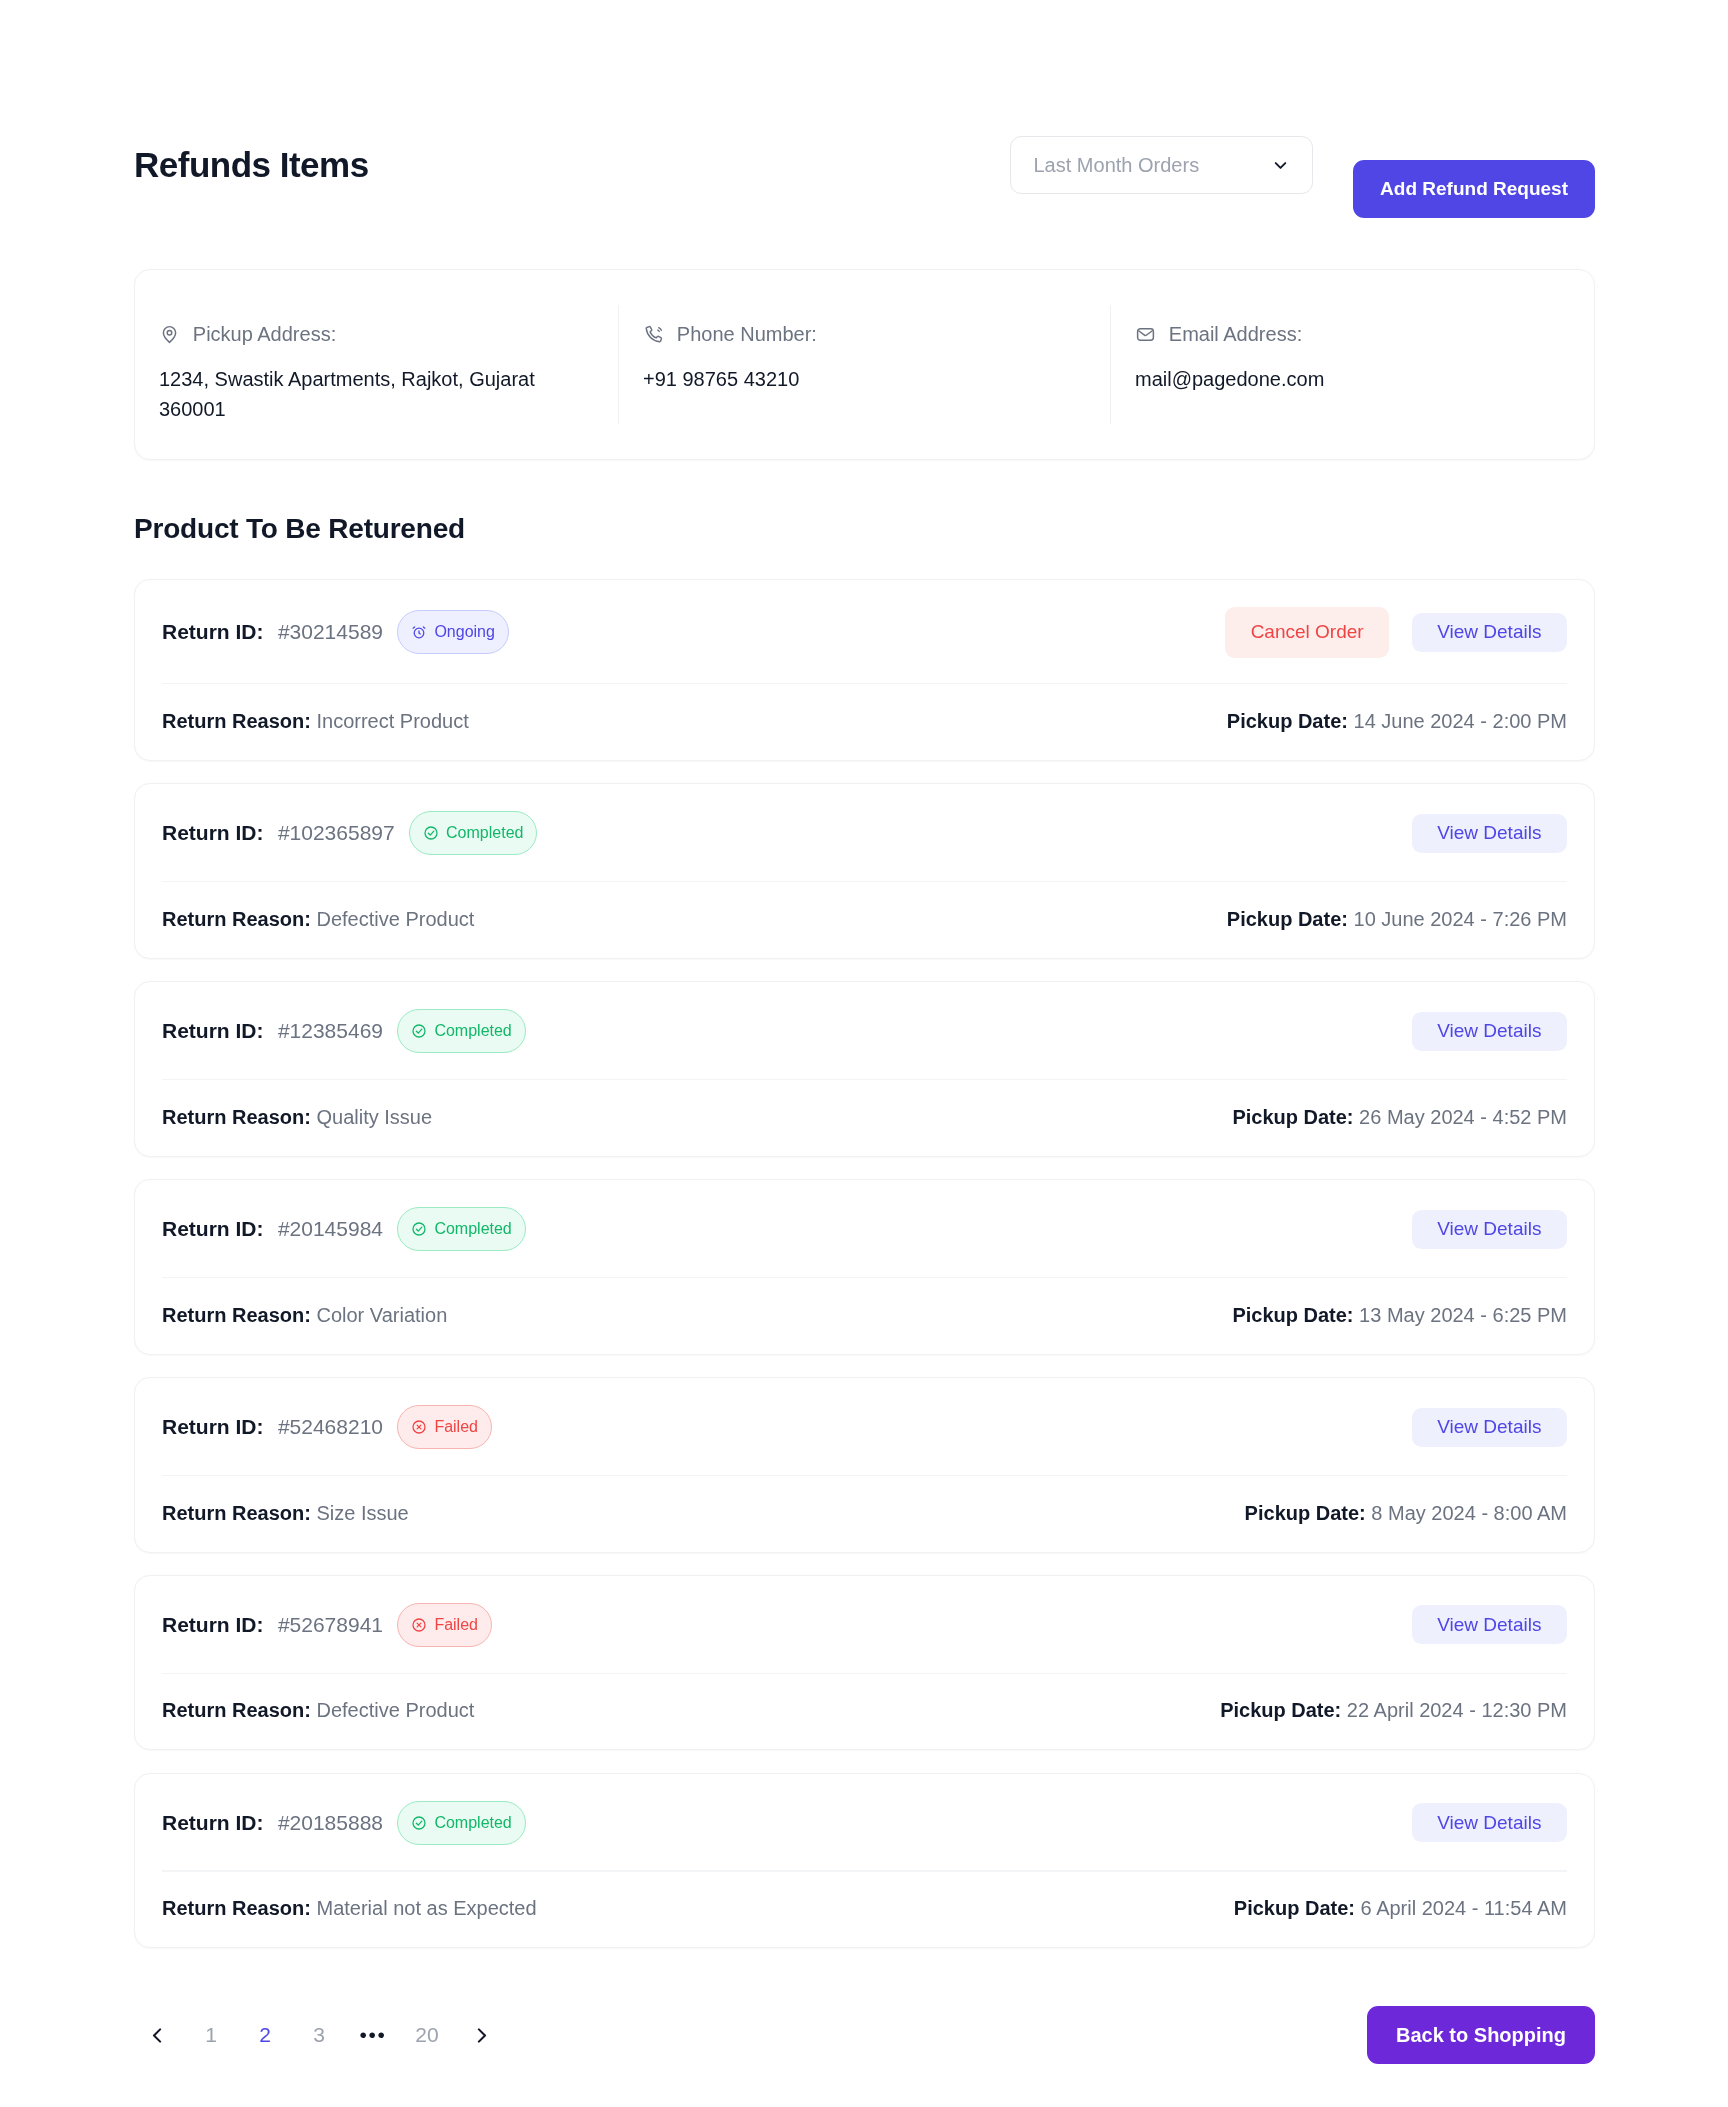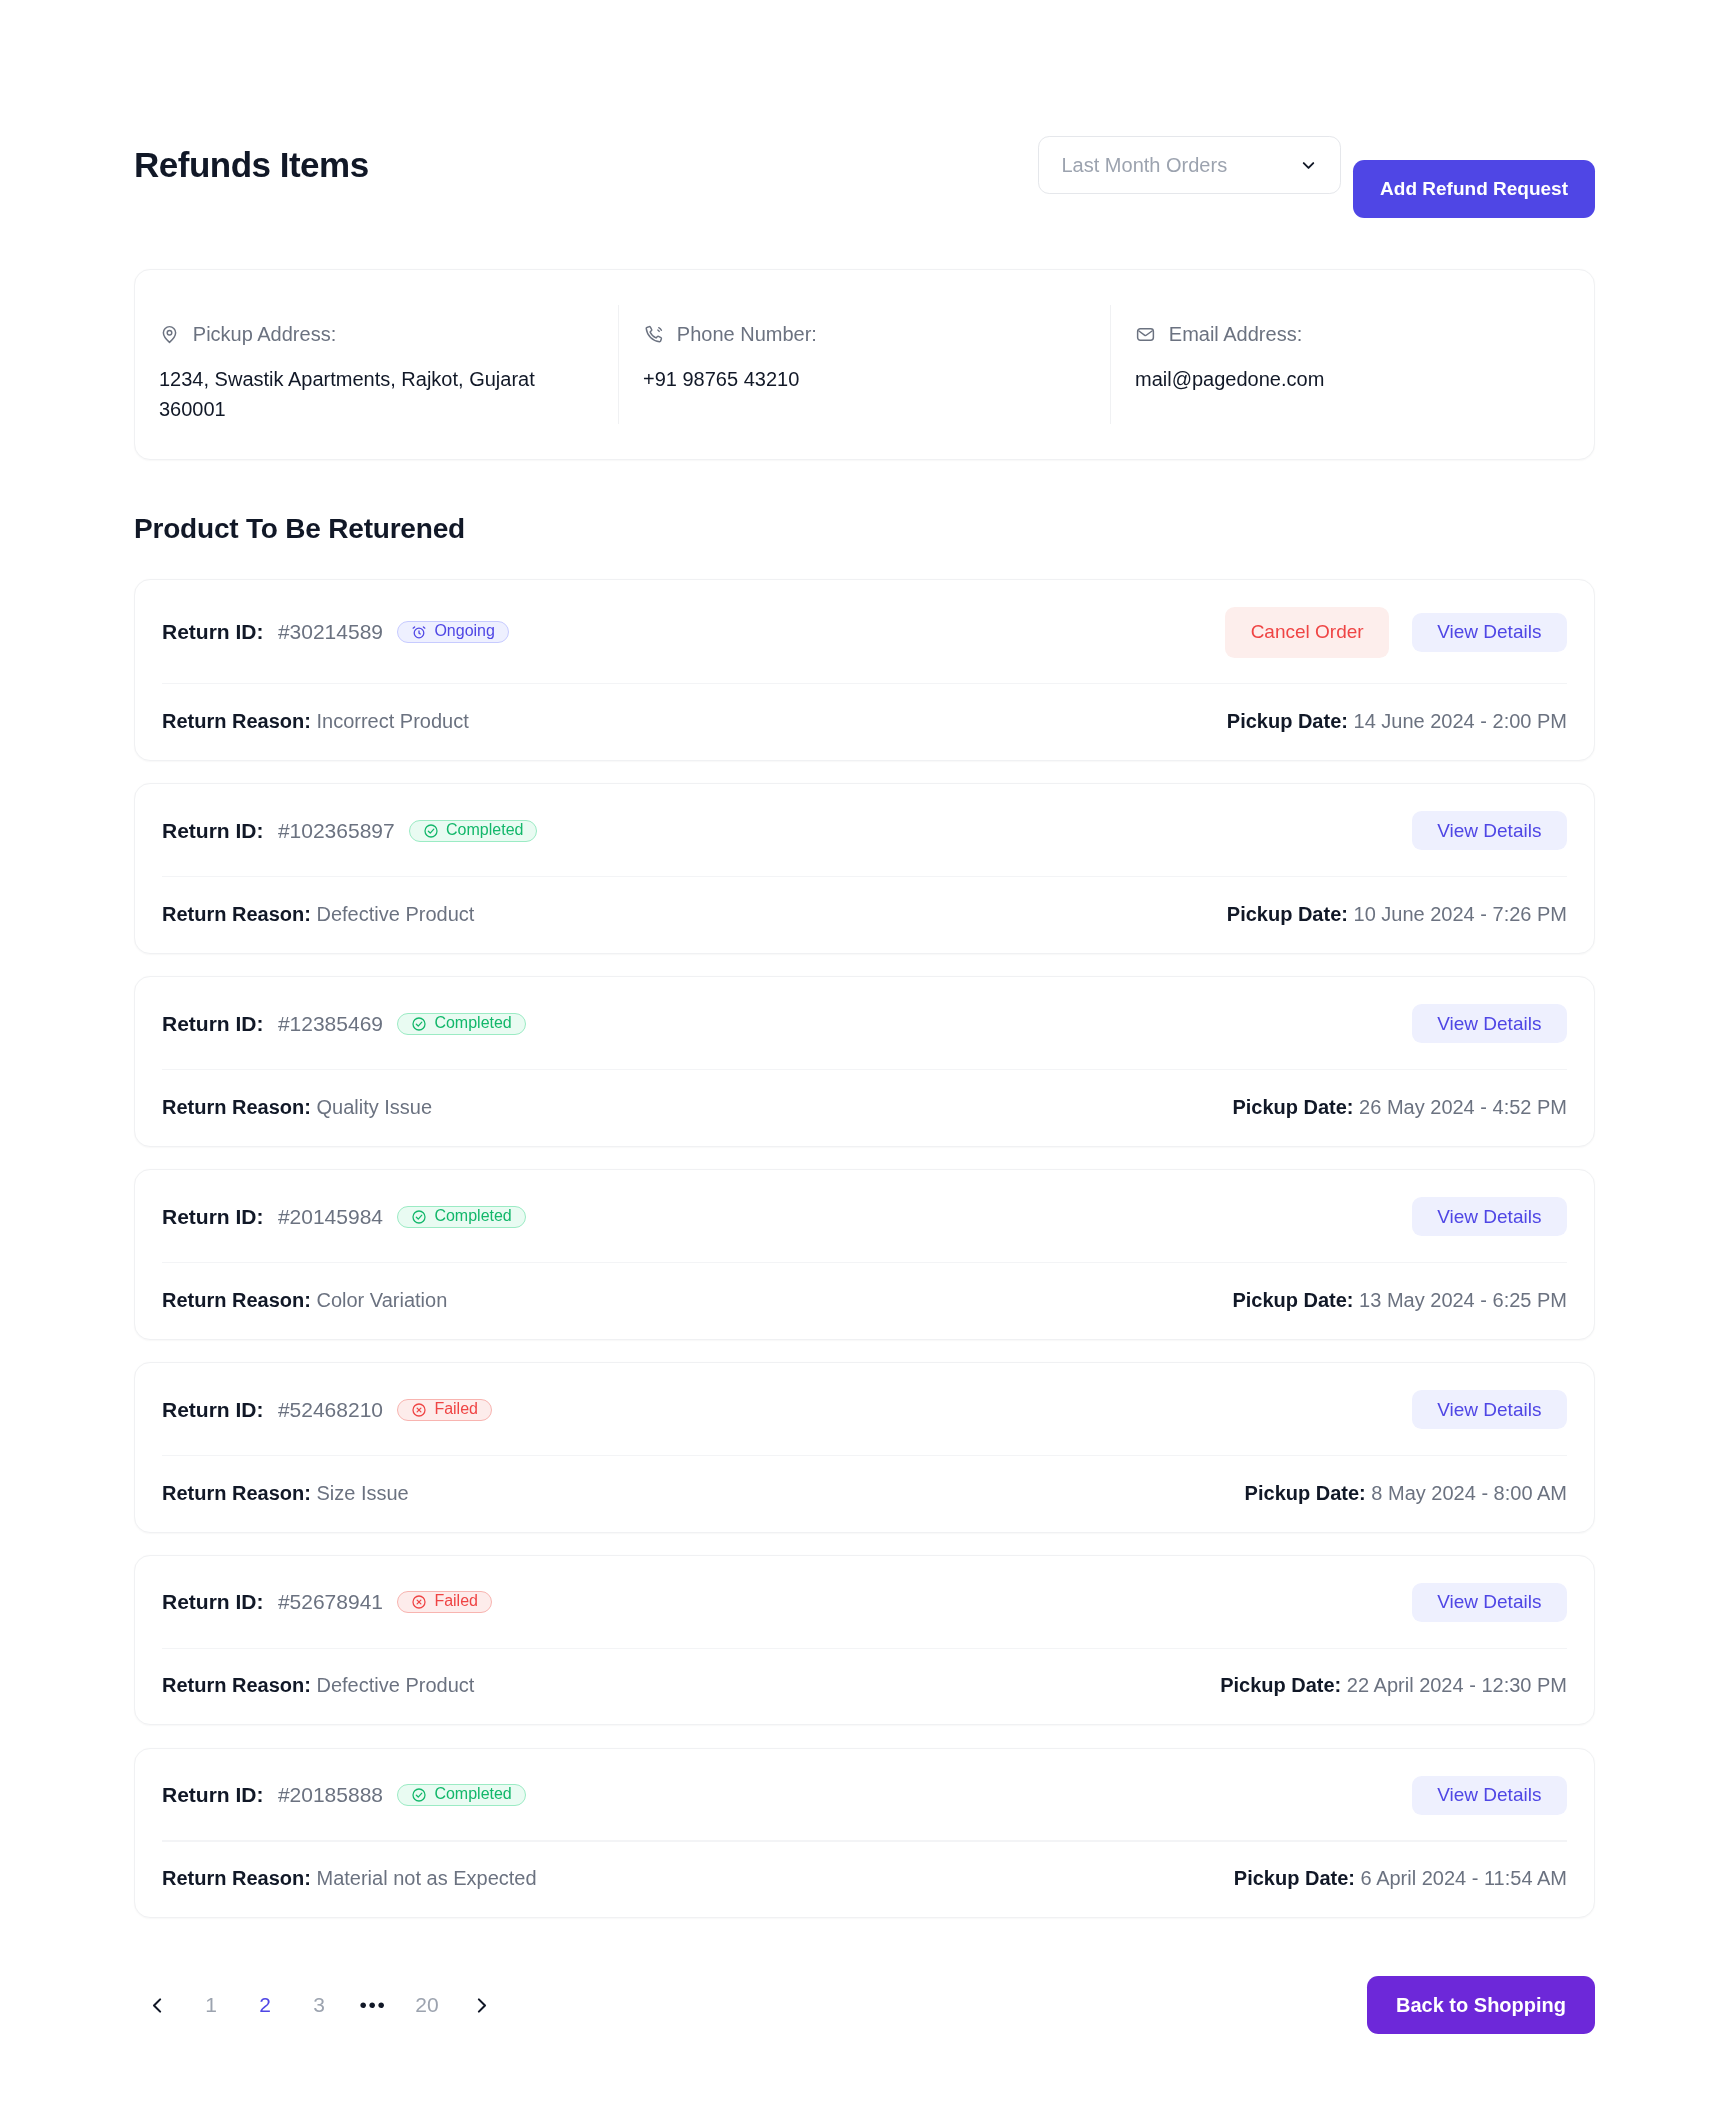--- a/index.html
+++ b/index.html
@@ -27,21 +27,21 @@
   }
   .page-title {
     font-size: 35px;
     font-weight: 700;
     color: #111827;
     letter-spacing: -0.5px;
   }
   .header-controls {
     display: flex;
     align-items: center;
-    gap: 12px;
+    gap: 40px;
   }
   .select-wrap {
     position: relative;
     width: 303px;
     height: 58px;
     border: 1.3px solid #e5e7eb;
     border-radius: 11.2px;
     background: #ffffff;
     display: flex;
     align-items: center;
@@ -144,22 +144,23 @@
     font-weight: 700;
     color: #111827;
   }
   .id-value {
     font-size: 21px;
     font-weight: 400;
     color: #6b7280;
   }
   .badge {
     display: inline-flex;
+    align-items: center;
     gap: 7.2px;
-    height: 22px;
+    height: 44px;
     padding: 0 12.8px;
     border-radius: 800px;
     font-size: 16px;
     font-weight: 500;
     white-space: nowrap;
   }
   .badge .badge-icon { display: flex; align-items: center; }
   .badge-ongoing {
     background: #eef0ff;
     border: 1.1px solid #c7cbff;

